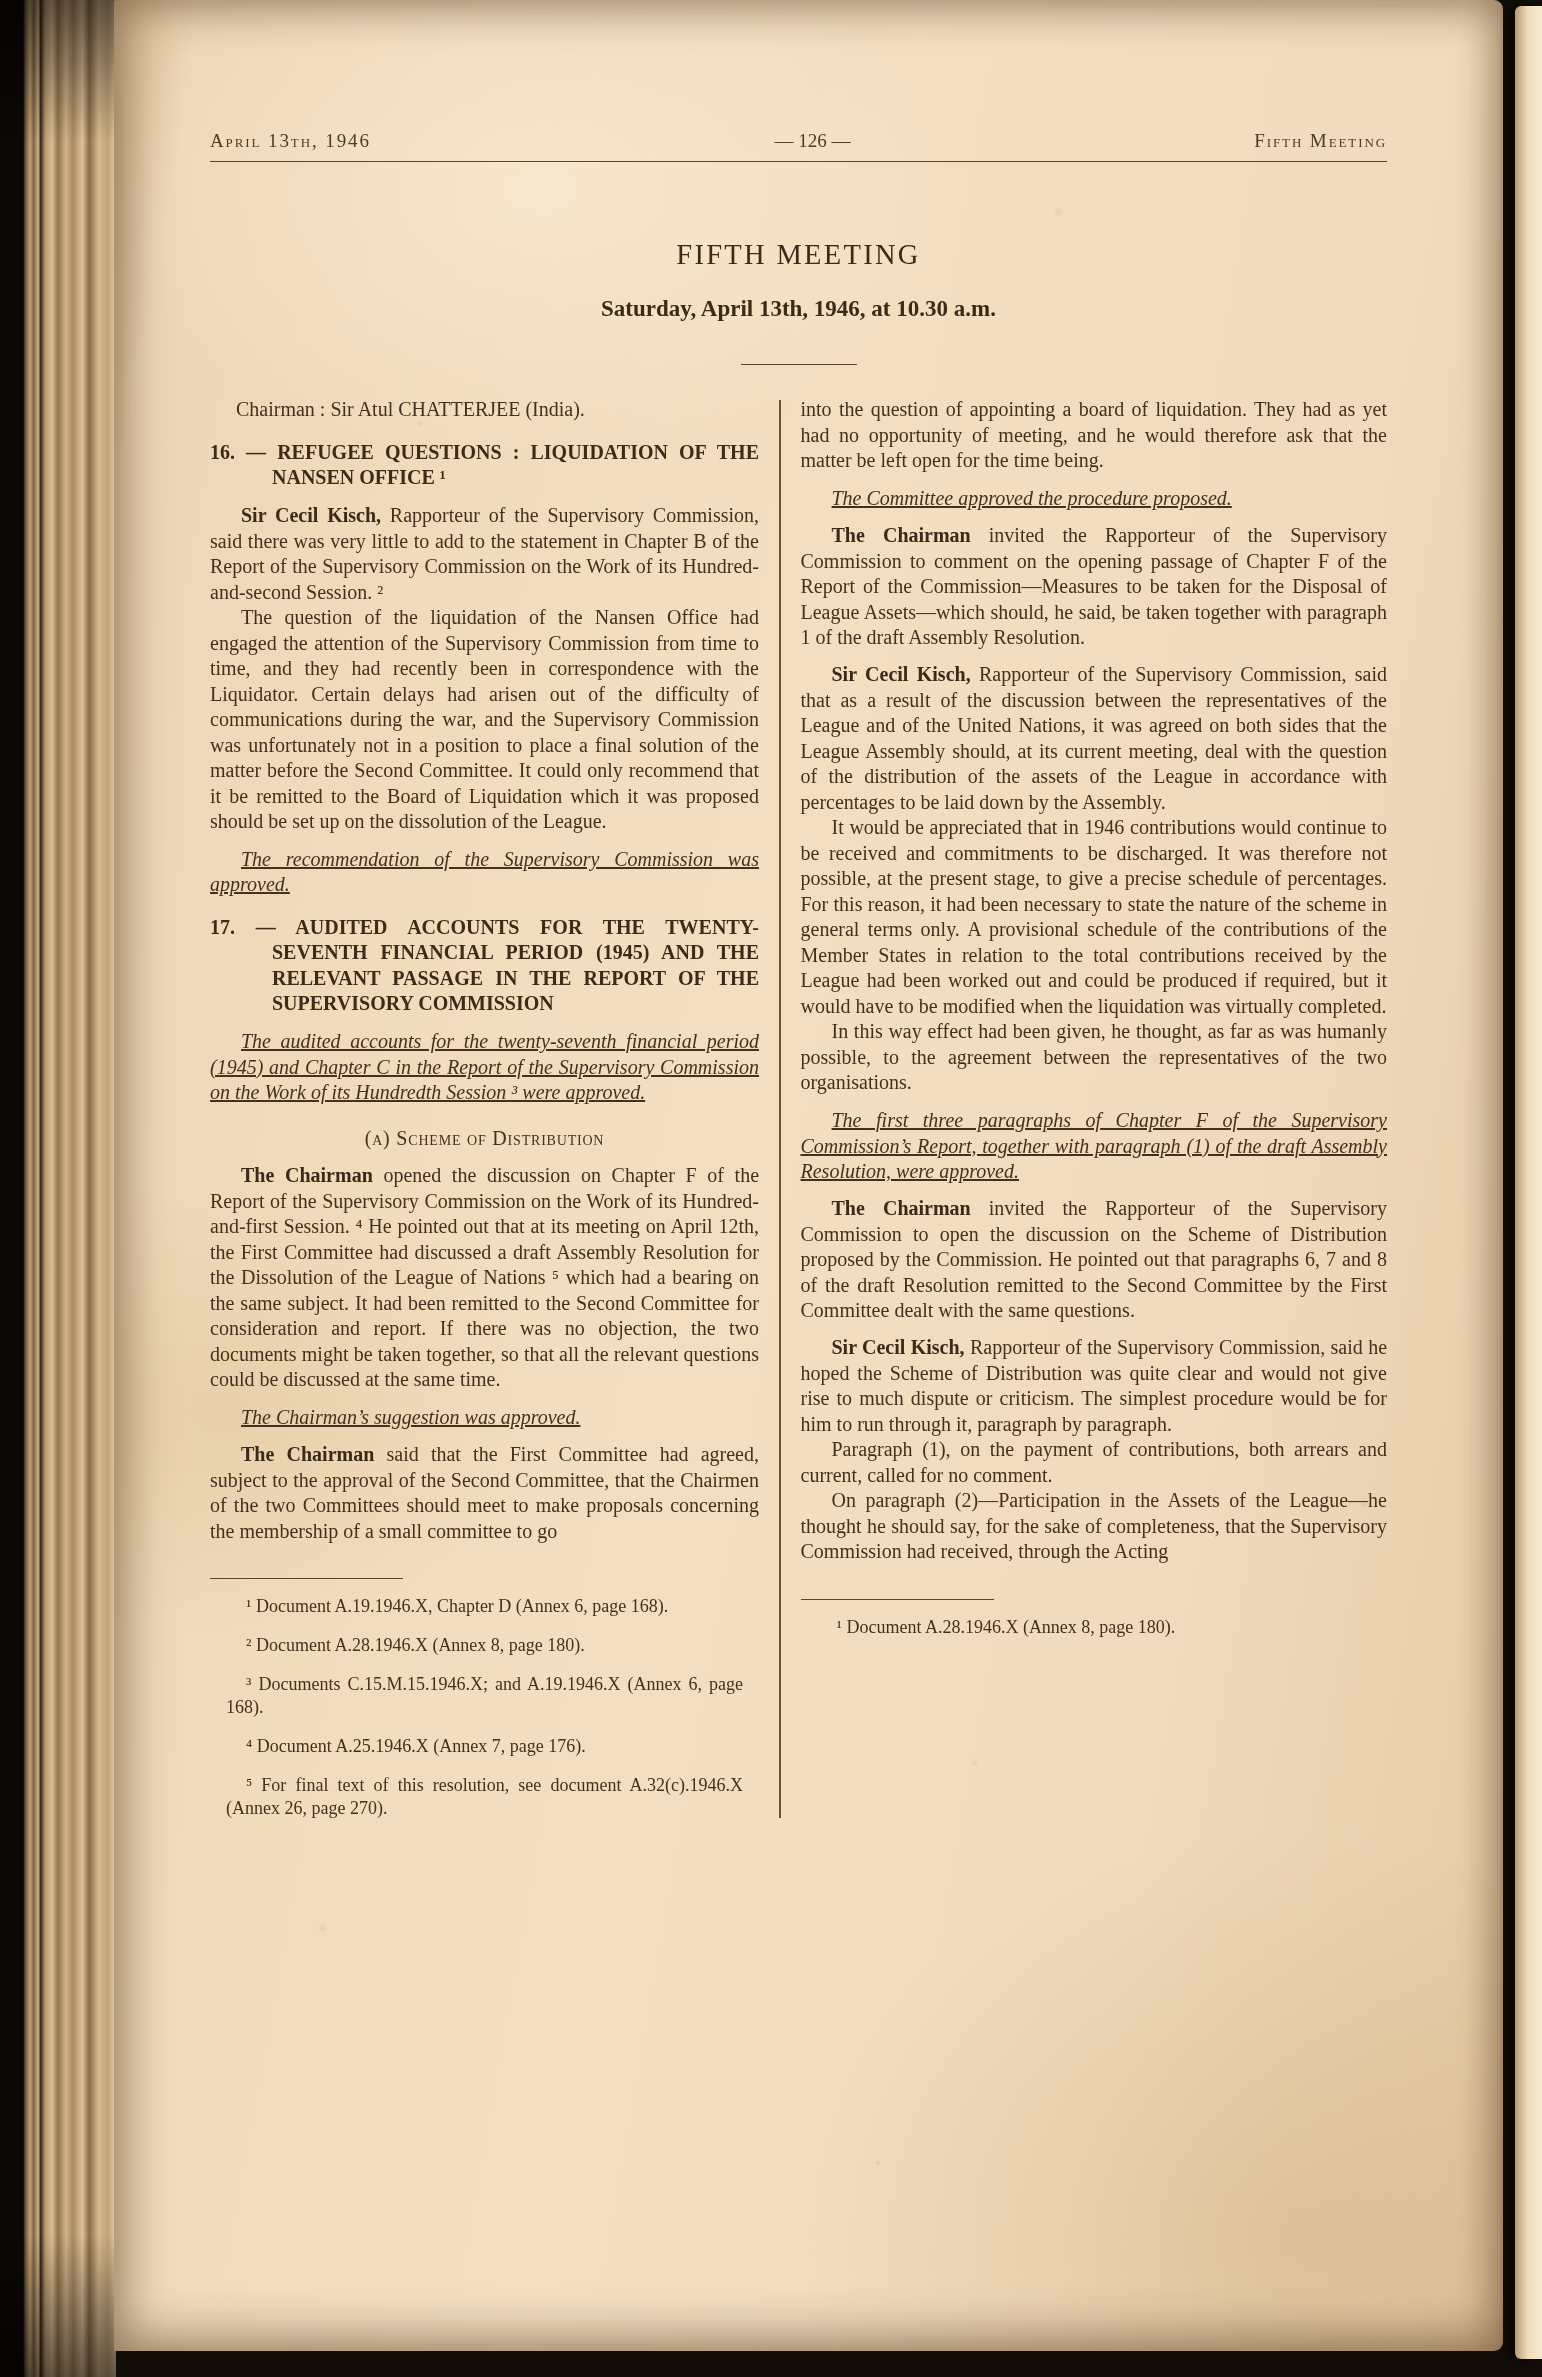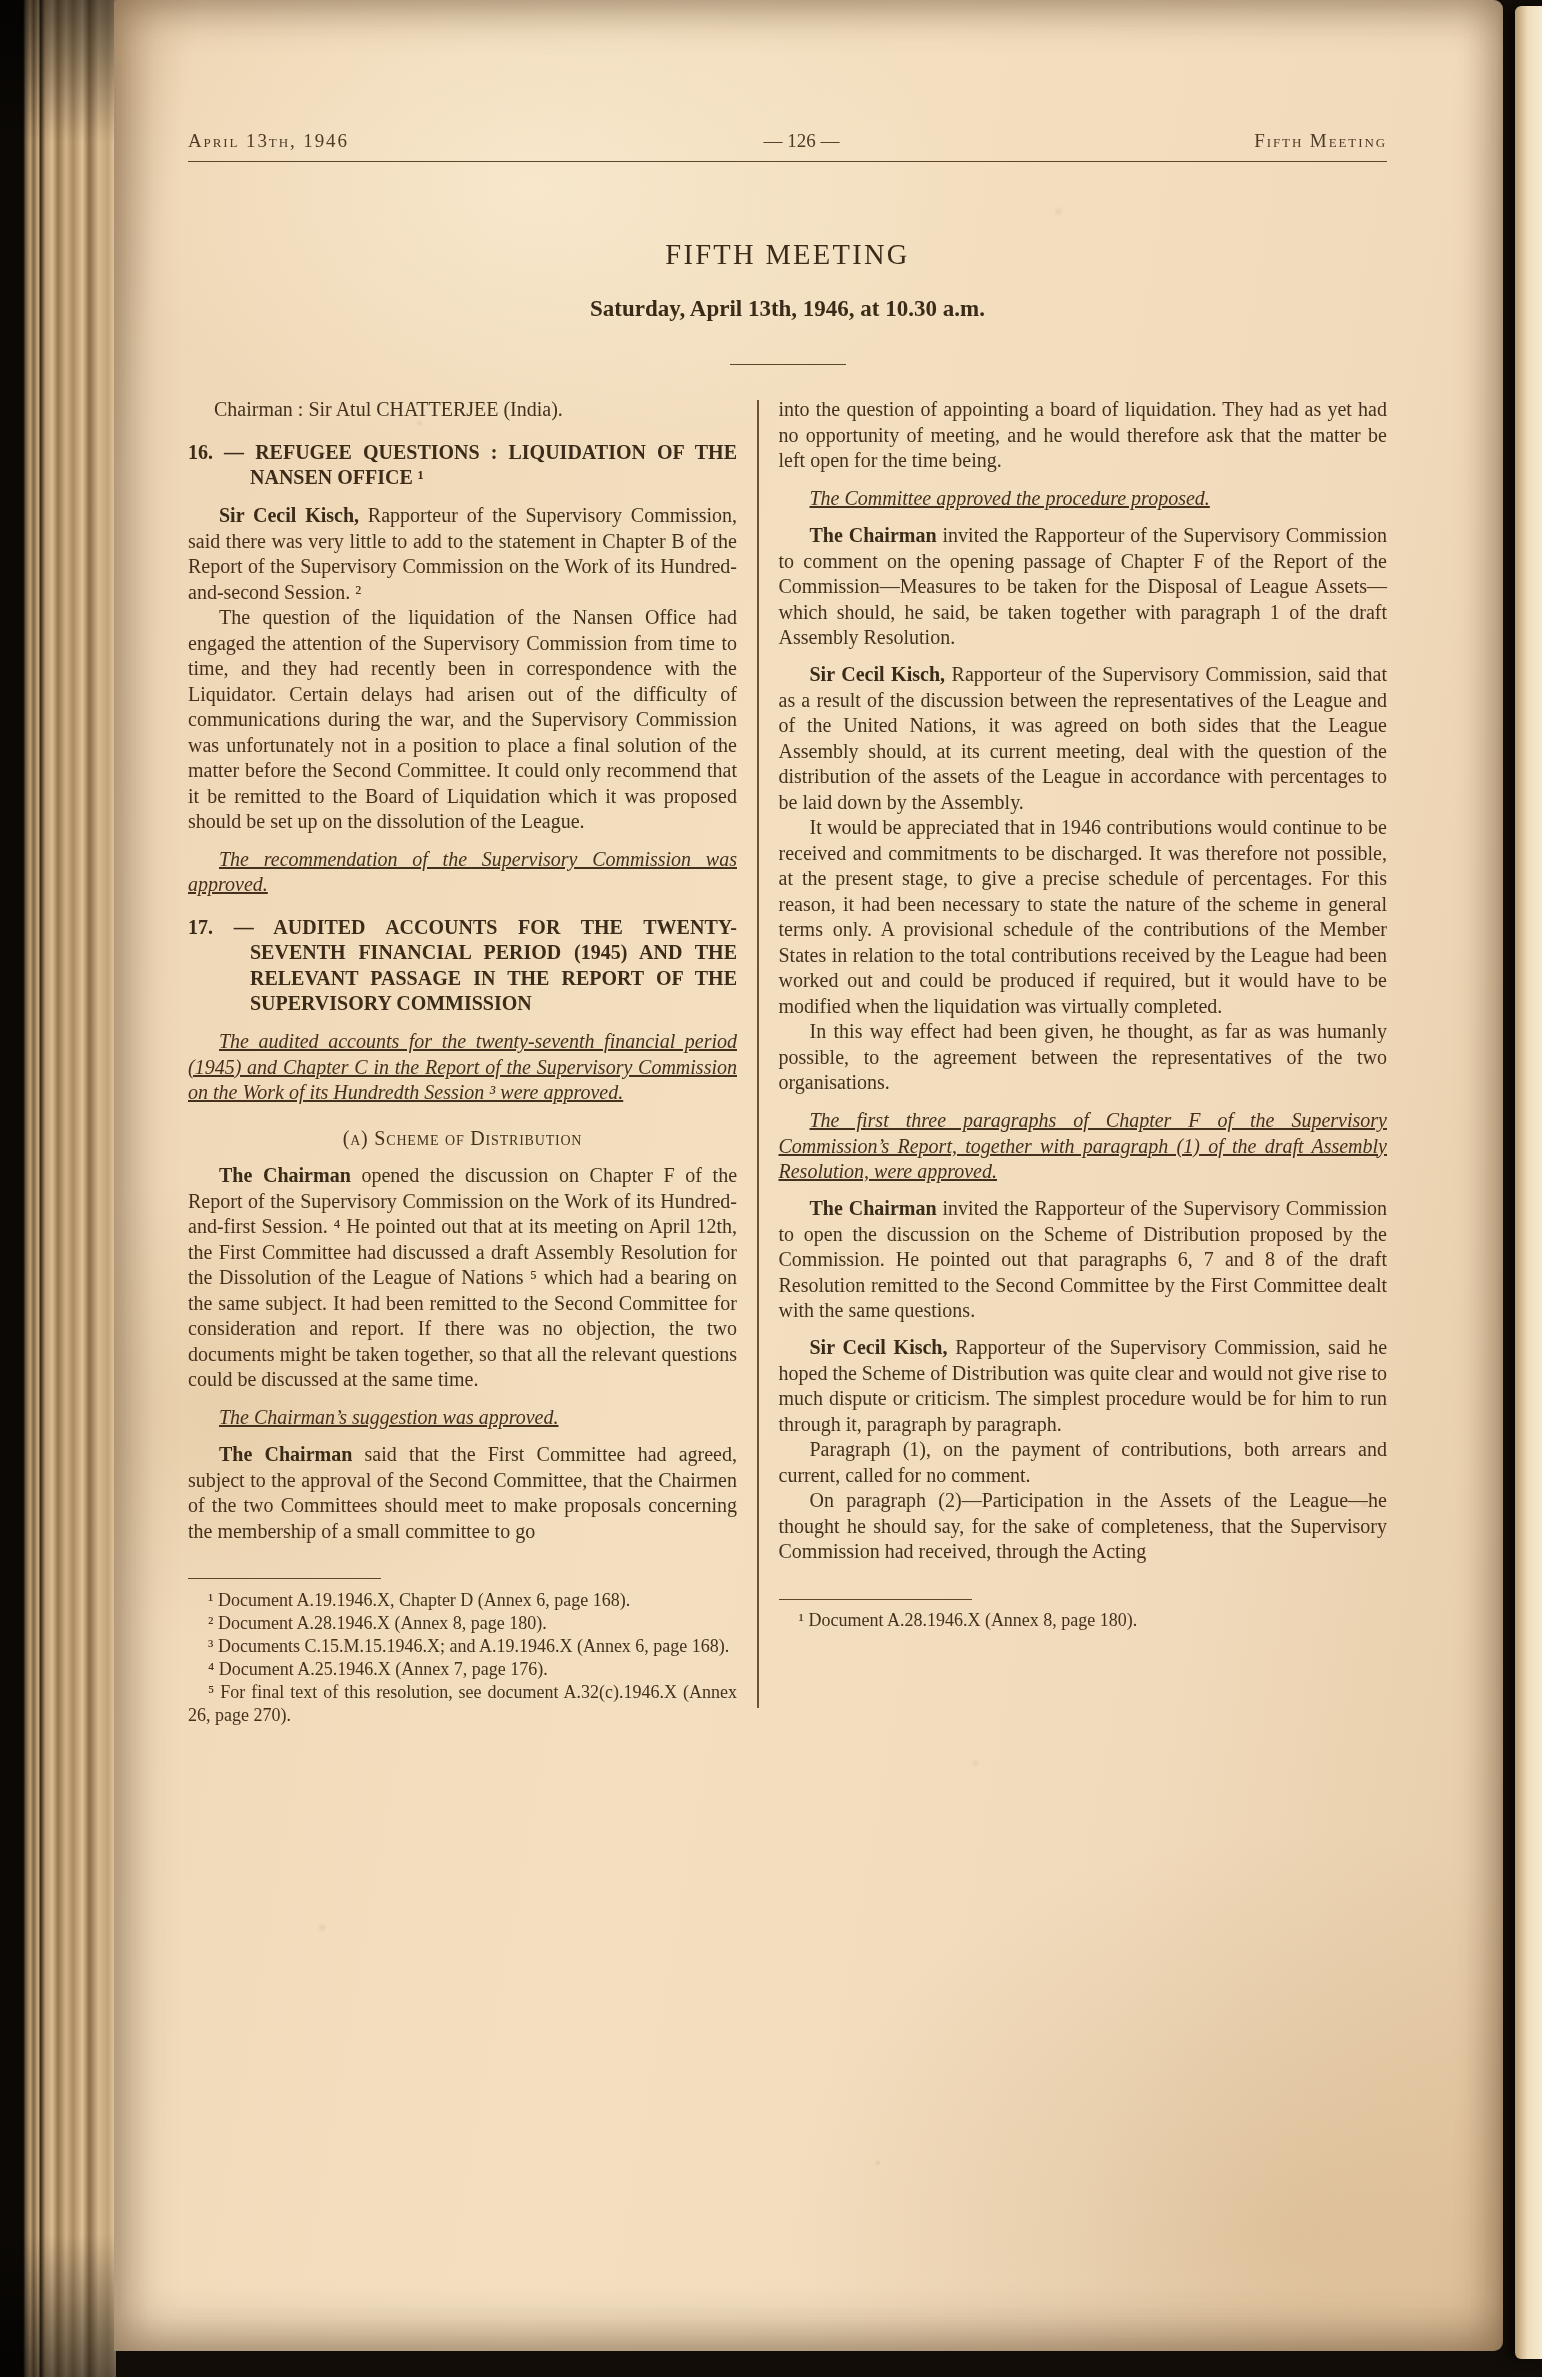--- a/index.html
+++ b/index.html
@@ -62,21 +62,21 @@
       radial-gradient(circle 4.6px at 83% 30%, rgba(150,100,50,.15), rgba(150,100,50,0) 70%),
       radial-gradient(circle 8.5px at 40% 52%, rgba(165,115,60,.10), rgba(165,115,60,0) 70%),
       radial-gradient(circle 6.2px at 90% 64%, rgba(150,100,50,.13), rgba(150,100,50,0) 70%),
       radial-gradient(circle 7px at 15% 82%, rgba(160,110,55,.12), rgba(160,110,55,0) 70%),
       radial-gradient(circle 4.6px at 55% 92%, rgba(150,100,50,.14), rgba(150,100,50,0) 70%),
       radial-gradient(circle 10px at 75% 45%, rgba(170,120,65,.08), rgba(170,120,65,0) 70%),
       radial-gradient(circle 3.9px at 33% 31%, rgba(150,100,50,.13), rgba(150,100,50,0) 70%),
       radial-gradient(circle 6.2px at 62% 75%, rgba(160,110,55,.10), rgba(160,110,55,0) 70%);
   }
 
-  .content { position: relative; padding: 130px 116px 0 74px; color: #44311d; }
+  .content { position: relative; padding: 130px 116px 0 96px; color: #44311d; }
 
   .running-header {
     display: flex; justify-content: space-between; align-items: baseline;
     font-size: 19px; color: #4e3a25;
   }
   .running-header .sc { font-variant: small-caps; letter-spacing: 1.9px; }
   .header-rule { border-top: 1.5px solid #5d452c; margin-top: 9.3px; }
 
   .title {
     font-size: 28.5px; font-weight: normal; letter-spacing: 2.3px;
@@ -99,21 +99,21 @@
   .p-para      { margin: 0; text-indent: 31px; }
   .p-para.noindent { text-indent: 0; }
   .p-para.p-lead   { margin-top: 11.6px; }
   .p-chairman  { text-indent: 26px; margin: 0 0 9.3px; }
   .p-italic    { font-style: italic; text-indent: 31px; margin: 12.3px 0 10.8px; text-decoration: underline; }
   .p-heading   { font-weight: bold; padding-left: 62px; text-indent: -62px; margin: 17px 0 12.3px; color: #3c2b19; }
   .p-subheading{ text-align: center; font-variant: small-caps; letter-spacing: 0.8px; text-indent: 0; margin: 20px 0 12.3px; }
 
   .footnotes  { margin-top: 34px; font-size: 18px; line-height: 23px; }
   .foot-rule  { width: 193px; border-top: 1.5px solid #5d452c; margin: 0 0 9.3px; }
-  .p-footnote { text-indent: 20px; margin: 0; }
+  .p-footnote { text-indent: 20px; margin: 16px; }
   b { color: #3a2a18; }
 </style>
 </head>
 <body>
 
 <div class="stage">
   <div class="book-edges"></div>
 
   <div class="page">
     <div class="texture"></div>

